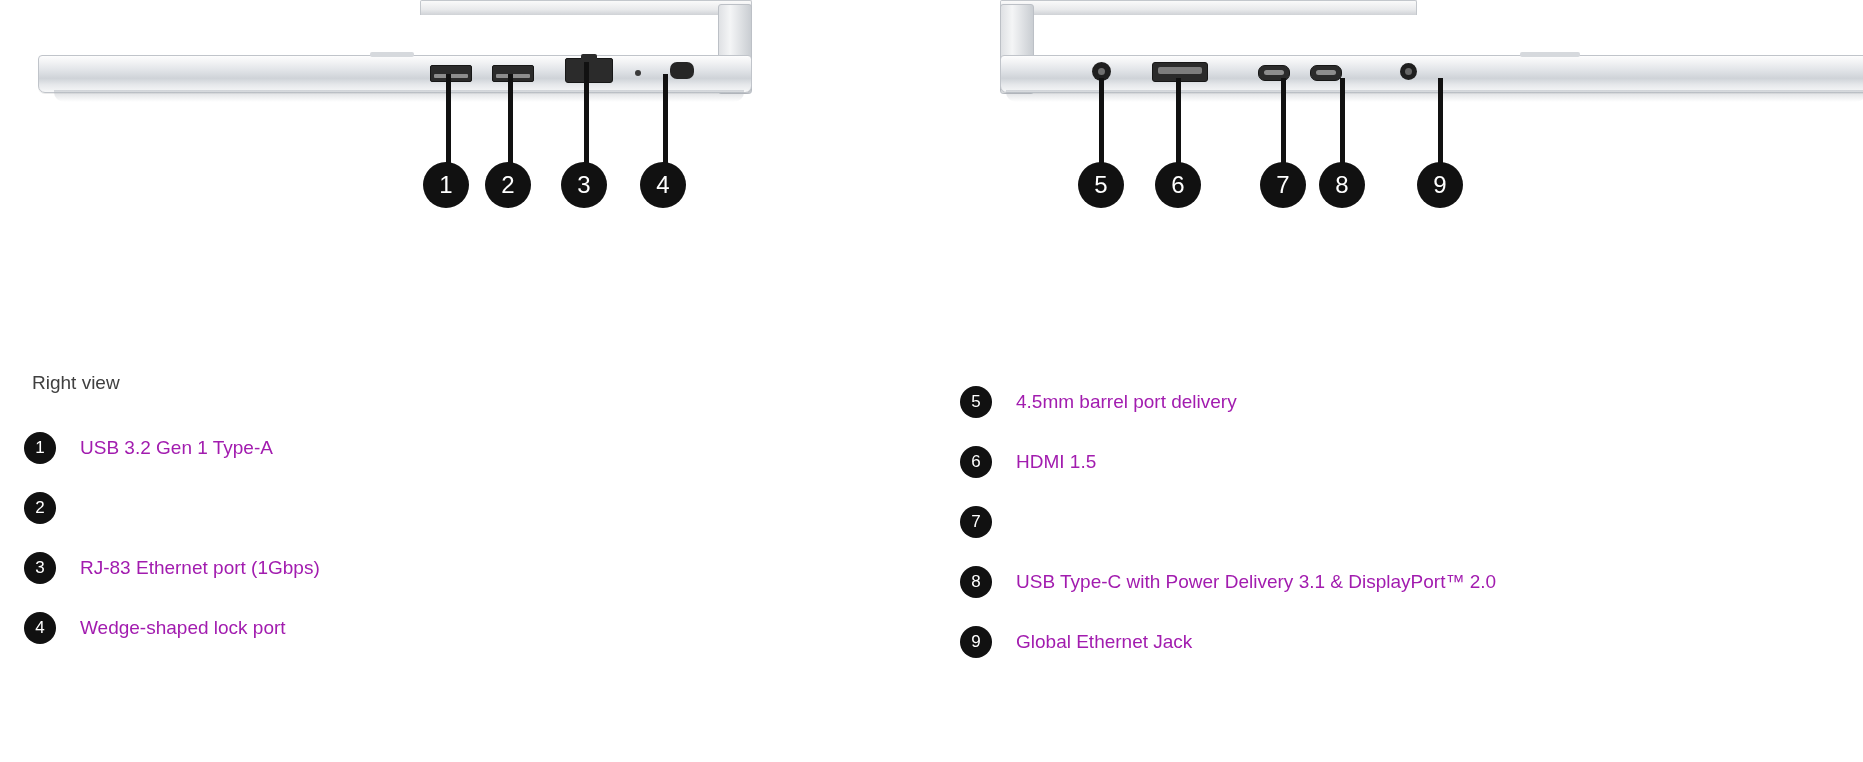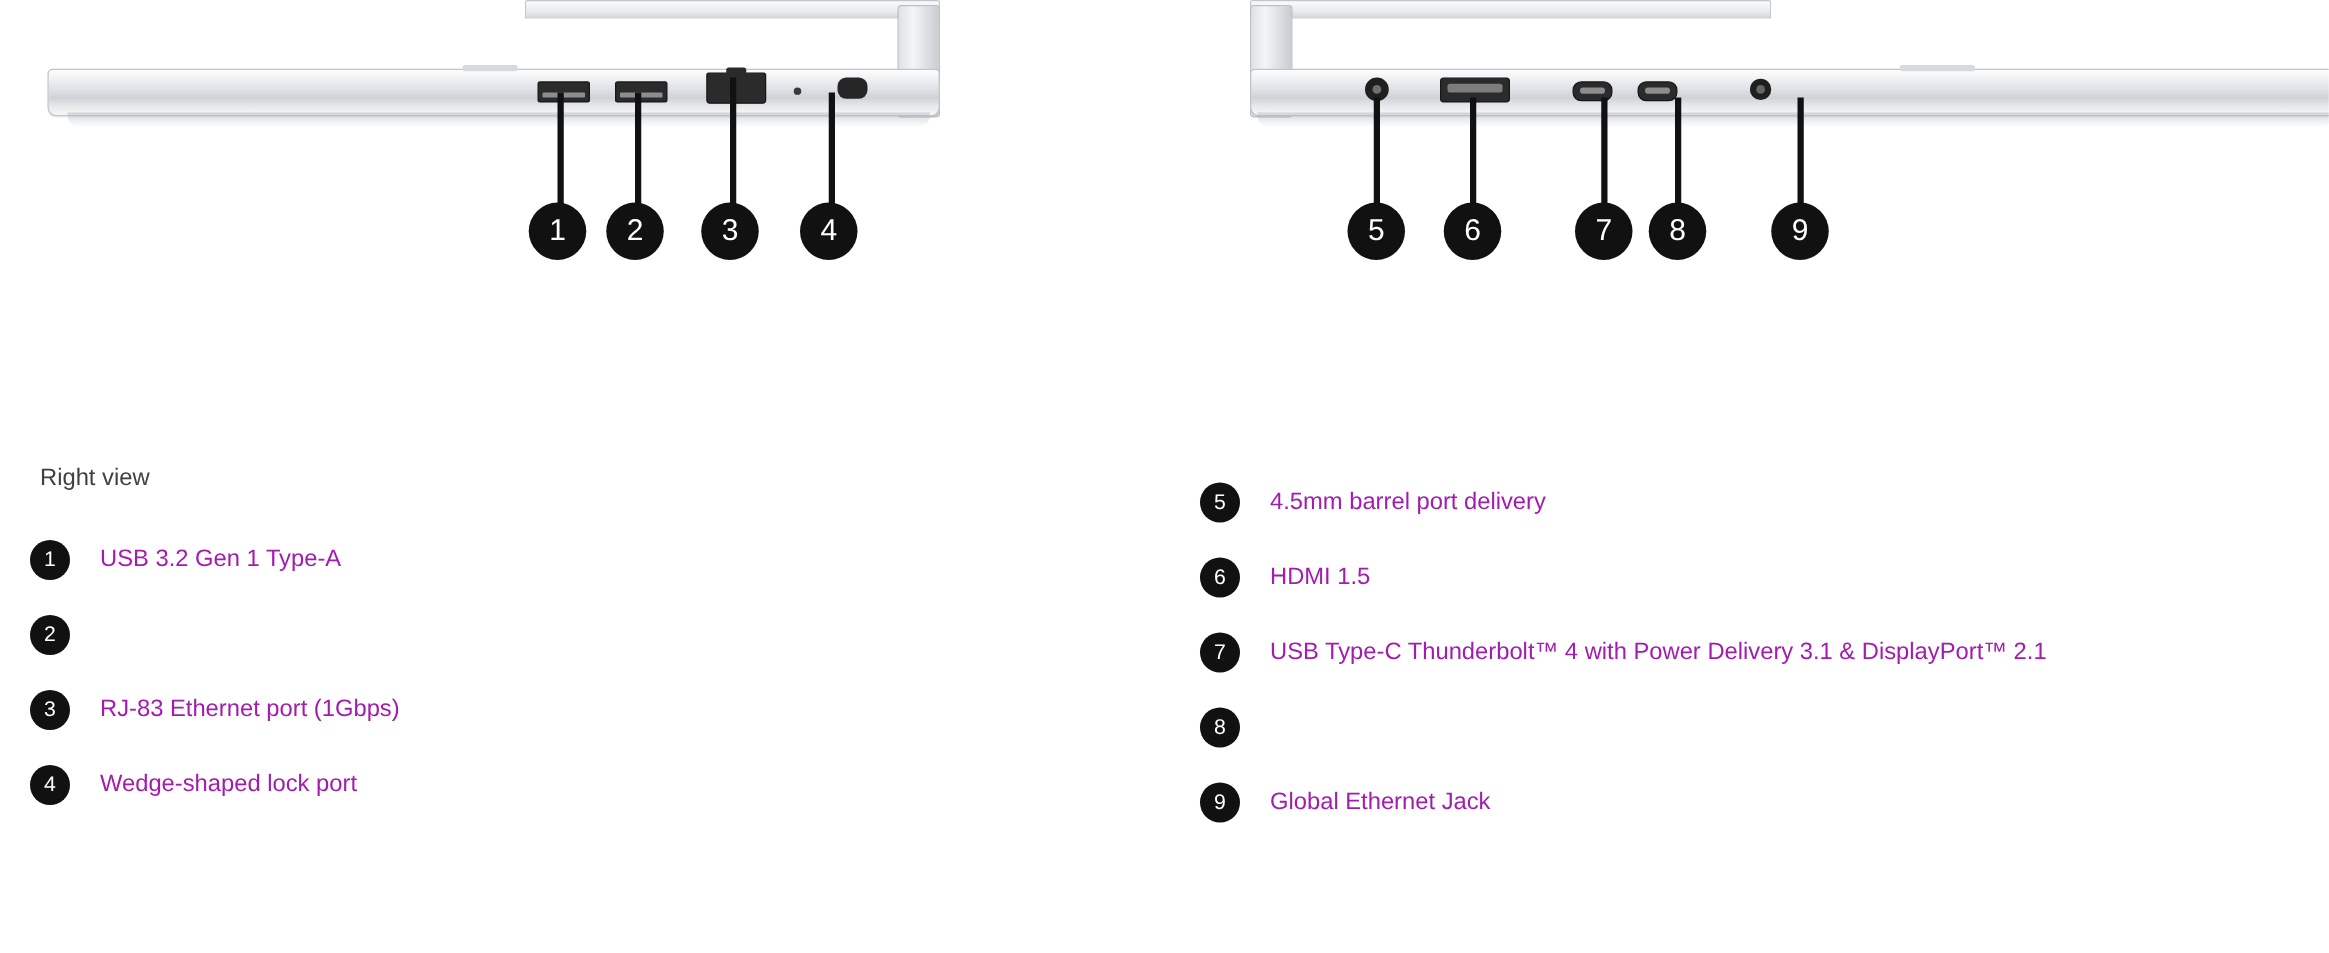--- a/index.html
+++ b/index.html
@@ -343,22 +343,22 @@
   <div class="legend-row">
     <div class="legend-badge">5</div>
     <div class="legend-label">4.5mm barrel port delivery</div>
   </div>
   <div class="legend-row">
     <div class="legend-badge">6</div>
     <div class="legend-label">HDMI 1.5</div>
   </div>
   <div class="legend-row">
     <div class="legend-badge">7</div>
-    <div class="legend-label">USB Type-C Thunderbolt™ 4 with Power Delivery 3.1 &amp; DisplayPort™ 2.1</div>
   </div>
   <div class="legend-row">
     <div class="legend-badge">8</div>
+    <div class="legend-label">USB Type-C with Power Delivery 3.1 &amp; DisplayPort™ 2.0</div>
   </div>
   <div class="legend-row">
     <div class="legend-badge">9</div>
     <div class="legend-label">Global Ethernet Jack</div>
   </div>
 </div>
 
 </body></html>

